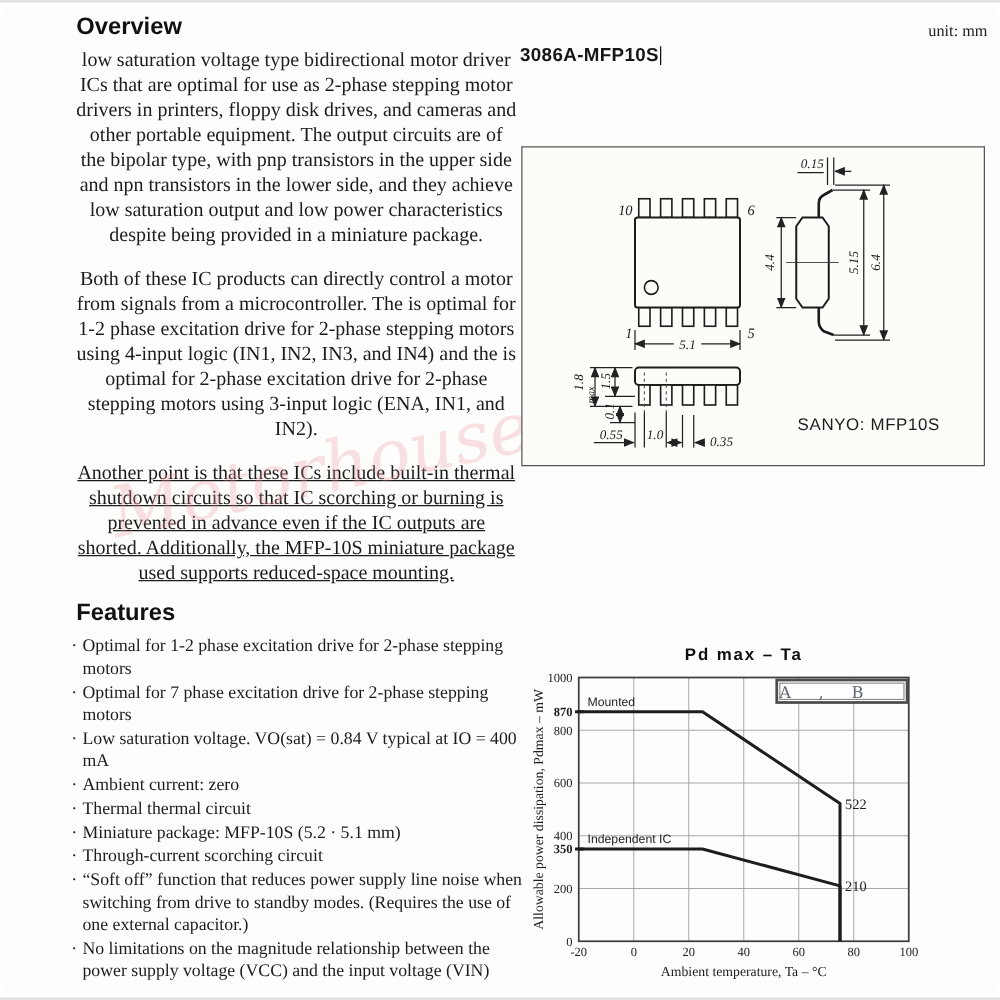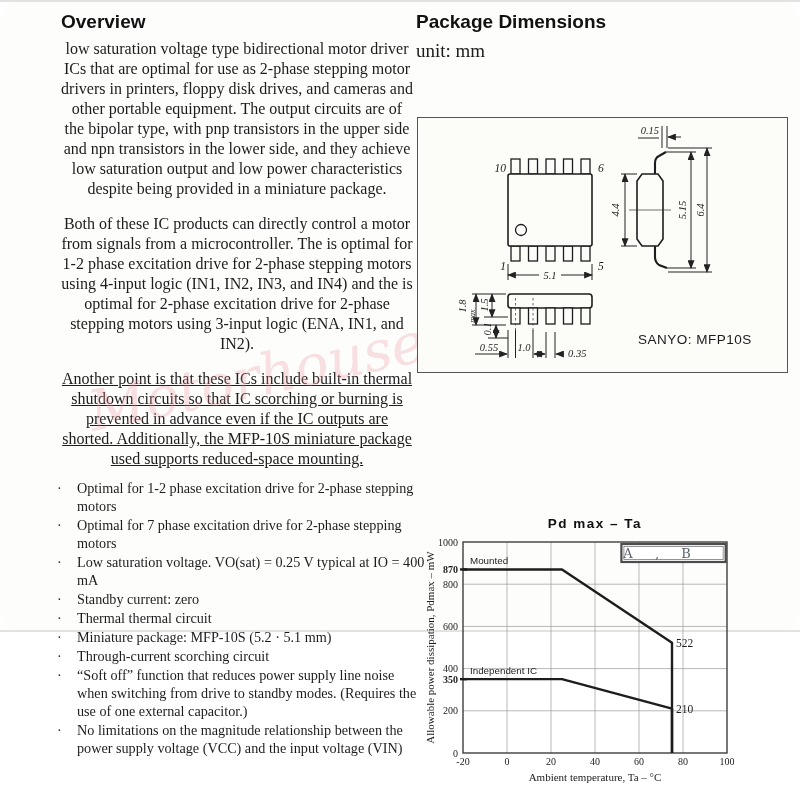--- a/index.html
+++ b/index.html
@@ -1,38 +1,38 @@
 <!DOCTYPE html>
 <html><head>
 <meta charset="utf-8">
 <style>
   html,body{margin:0;padding:0;width:800px;height:800px;overflow:hidden;background:#fff;}
-  .page{position:relative;width:800px;height:632px;background:#fdfdfc;font-family:"Liberation Serif",serif;color:#1c1c1c;border-radius:21px;}
+  .page{position:relative;width:800px;height:800px;background:#fdfdfc;font-family:"Liberation Serif",serif;color:#1c1c1c;border-radius:21px;}
   .scan-edge{position:absolute;left:0;width:800px;height:2px;background:#e2e2e0;}
   .scan-edge.top{top:0;}
   .scan-edge.bot{bottom:0;}
 
   
   .col-left{position:absolute;left:61px;top:10px;width:364px;}
   h2{font-family:"Liberation Sans",sans-serif;font-weight:bold;font-size:19px;line-height:23px;color:#111;margin:0 0 6px 0;}
   .col-left p{font-size:16px;line-height:20px;margin:0 12px 15px 0;text-align:center;}
   .col-left p.p3{margin-bottom:10px;text-decoration:underline;}
   #features-list{list-style:none;margin:2px 0 0 -4px;padding:0;}
   #features-list li{display:flex;font-size:14.2px;line-height:18px;margin-bottom:1px;}
   #features-list .bullet{width:9px;flex:0 0 9px;}
-  #features-list .ftext{flex:1;margin-left:11px;}
+  #features-list .ftext{flex:1;}
 
   
   .watermark{position:absolute;left:85px;top:340px;width:380px;pointer-events:none;
     font-family:"DejaVu Serif",serif;font-style:italic;font-size:56px;
     color:rgba(236,146,156,0.28);transform:rotate(-12deg);white-space:nowrap;}
 
   
   .col-right{position:absolute;left:416px;top:10px;width:374px;}
-  .unit{font-size:19px;margin:7px 0 2px 0;}
+  .unit{font-size:13px;margin:7px 0 2px 0;text-align:right;}
   .part-row{display:flex;align-items:center;height:18px;}
   .part{font-family:"Liberation Sans",sans-serif;font-weight:bold;font-size:15px;letter-spacing:.3px;color:#161616;}
   .caret{width:1px;height:15px;background:#111;margin-left:1px;}
 
   .diagram-box{position:absolute;left:1px;top:107px;width:369px;height:254px;border:1px solid #555;background:#fcfcf9;}
   .chart-wrap{position:absolute;left:6px;top:502px;width:368px;height:280px;}
 
   
   .dl{stroke:#222;stroke-width:1;fill:none;}
   .thin{stroke:#333;stroke-width:.7;fill:none;}
@@ -66,36 +66,37 @@
 
 <div class="page">
   <div class="scan-edge top"></div>
   <div class="scan-edge bot"></div>
 
   <div class="col-left">
     <h2>Overview</h2>
     <p>low saturation voltage type bidirectional motor driver ICs that are optimal for use as 2-phase stepping motor drivers in printers, floppy disk drives, and cameras and other portable equipment. The output circuits are of the bipolar type, with pnp transistors in the upper side and npn transistors in the lower side, and they achieve low saturation output and low power characteristics despite being provided in a miniature package.</p>
     <p>Both of these IC products can directly control a motor from signals from a microcontroller. The is optimal for 1-2 phase excitation drive for 2-phase stepping motors using 4-input logic (IN1, IN2, IN3, and IN4) and the is optimal for 2-phase excitation drive for 2-phase stepping motors using 3-input logic (ENA, IN1, and IN2).</p>
     <p class="p3">Another point is that these ICs include built-in thermal shutdown circuits so that IC scorching or burning is prevented in advance even if the IC outputs are shorted. Additionally, the MFP-10S miniature package used supports reduced-space mounting.</p>
+    <h2>Features</h2>
     <ul id="features-list">
         <li>
           <span class="bullet">·</span>
           <span class="ftext">Optimal for 1-2 phase excitation drive for 2-phase stepping motors</span>
         </li>
         <li>
           <span class="bullet">·</span>
           <span class="ftext">Optimal for 7 phase excitation drive for 2-phase stepping motors</span>
         </li>
         <li>
           <span class="bullet">·</span>
-          <span class="ftext">Low saturation voltage. VO(sat) = 0.25 V typical at IO = 400 mA</span>
-        </li>
-        <li>
-          <span class="bullet">·</span>
-          <span class="ftext">Standby current: zero</span>
+          <span class="ftext">Low saturation voltage. VO(sat) = 0.84 V typical at IO = 400 mA</span>
+        </li>
+        <li>
+          <span class="bullet">·</span>
+          <span class="ftext">Ambient current: zero</span>
         </li>
         <li>
           <span class="bullet">·</span>
           <span class="ftext">Thermal thermal circuit</span>
         </li>
         <li>
           <span class="bullet">·</span>
           <span class="ftext">Miniature package: MFP-10S (5.2 · 5.1 mm)</span>
         </li>
         <li>
@@ -109,22 +110,25 @@
         <li>
           <span class="bullet">·</span>
           <span class="ftext">No limitations on the magnitude relationship between the power supply voltage (VCC) and the input voltage (VIN)</span>
         </li>
       </ul>
   </div>
 
   <div class="watermark">Motorhouse</div>
 
   <div class="col-right">
-    <h2>Package Dimensions</h2>
     <div class="unit">unit: mm</div>
+    <div class="part-row">
+      <span class="part">3086A-MFP10S</span>
+      <span class="caret"></span>
+    </div>
 
     <div class="diagram-box">
       <svg width="369" height="254" viewBox="0 0 369 254">
         <defs>
           <marker id="arr" viewBox="0 0 10 8" refX="9" refY="4" markerWidth="9" markerHeight="7" orient="auto-start-reverse">
             <path d="M0,0 L10,4 L0,8 z"></path>
           </marker>
         </defs>
 
         <g>

